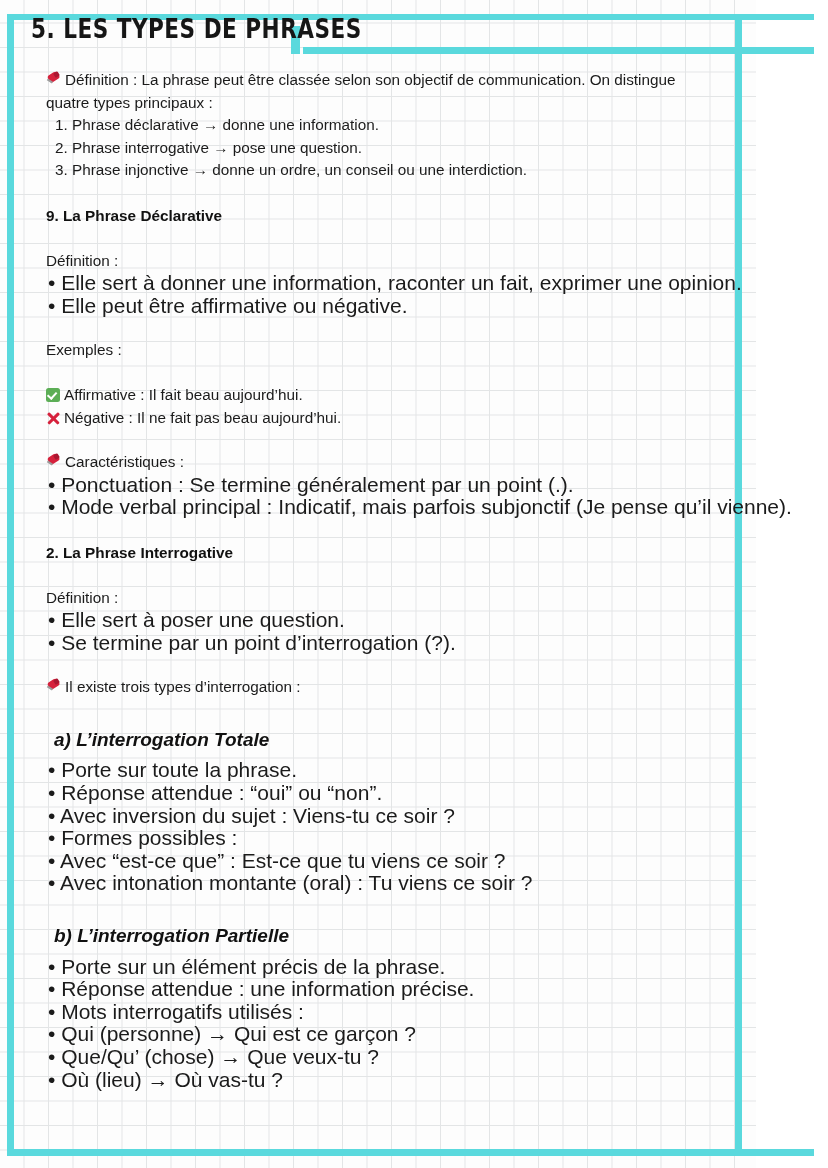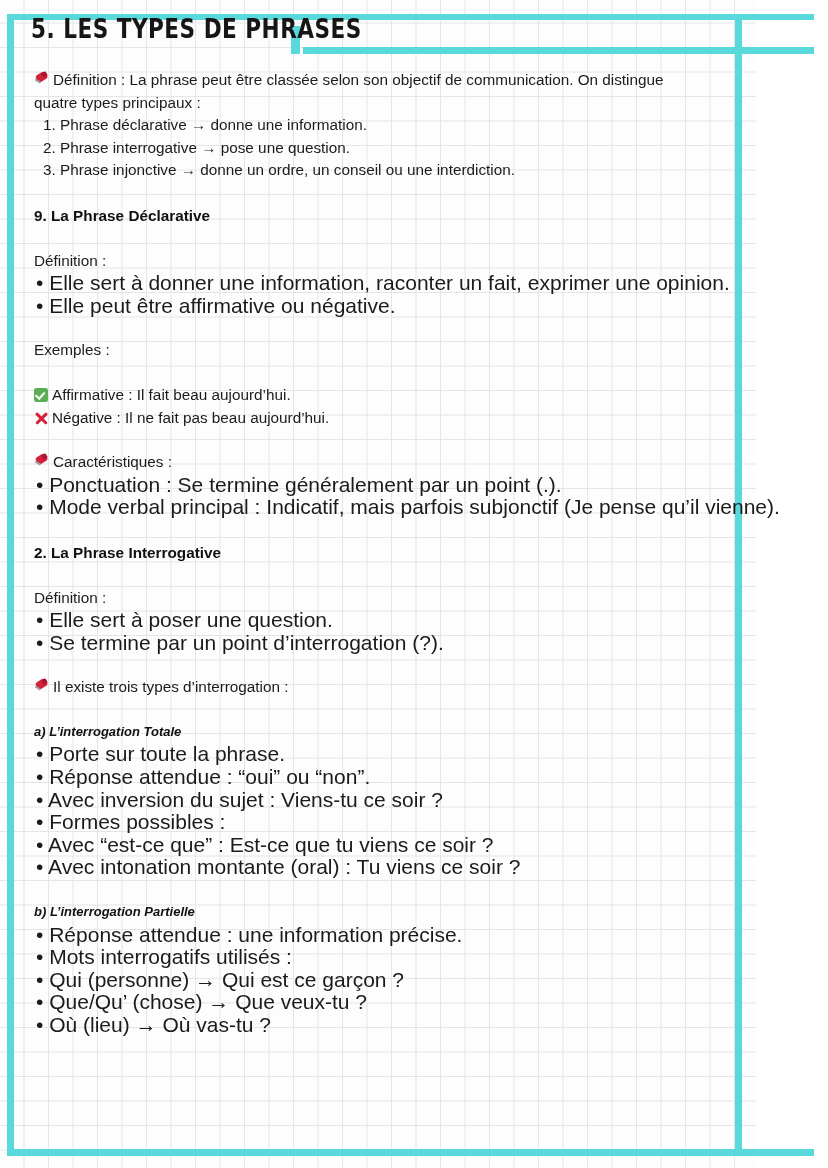--- a/index.html
+++ b/index.html
@@ -91,21 +91,21 @@
     letter-spacing: 0.6px;
     color: #161616;
     transform: scaleX(0.80);
     transform-origin: left top;
     white-space: nowrap;
   }
 
   
   .content {
     position: absolute;
-    left: 34px;
+    left: 46px;
     top: 69px;
     width: 748px;
     color: #1b1b1b;
     font-size: 15.3px;
     line-height: 22.6px;
   }
 
   .para {
     margin: 0;
     font-size: 15.3px;
@@ -116,22 +116,22 @@
   }
 
   .h-sec {
     margin: 0;
     font-size: 15.3px;
     line-height: 22.6px;
     font-weight: bold;
     color: #111111;
   }
   .h-sub {
-    margin: 0;
-    font-size: 13px;
+    margin: 8px;
+    font-size: 19px;
     line-height: 22.6px;
     font-weight: bold;
     font-style: italic;
     color: #111111;
   }
 
   .gap-lg { height: 23px; }
   .gap-md { height: 22px; }
   .pin-icon {
     display: inline-block;
@@ -289,20 +289,21 @@
     <p class="bullet-line">• Porte sur toute la phrase.</p>
     <p class="bullet-line">• Réponse attendue : “oui” ou “non”.</p>
     <p class="bullet-line">• Avec inversion du sujet : Viens-tu ce soir ?</p>
     <p class="bullet-line">• Formes possibles :</p>
     <p class="bullet-line">• Avec “est-ce que” : Est-ce que tu viens ce soir ?</p>
     <p class="bullet-line">• Avec intonation montante (oral) : Tu viens ce soir ?</p>
 
     <div class="gap-md"></div>
 
     <p class="h-sub">b) L’interrogation Partielle</p>
+    <p class="bullet-line">• Porte sur un élément précis de la phrase.</p>
     <p class="bullet-line">• Réponse attendue : une information précise.</p>
     <p class="bullet-line">• Mots interrogatifs utilisés :</p>
     <p class="bullet-line">• Qui (personne) → Qui est ce garçon ?</p>
     <p class="bullet-line">• Que/Qu’ (chose) → Que veux-tu ?</p>
     <p class="bullet-line">• Où (lieu) → Où vas-tu ?</p>
 
   </div>
 </div>
 
 </body></html>

